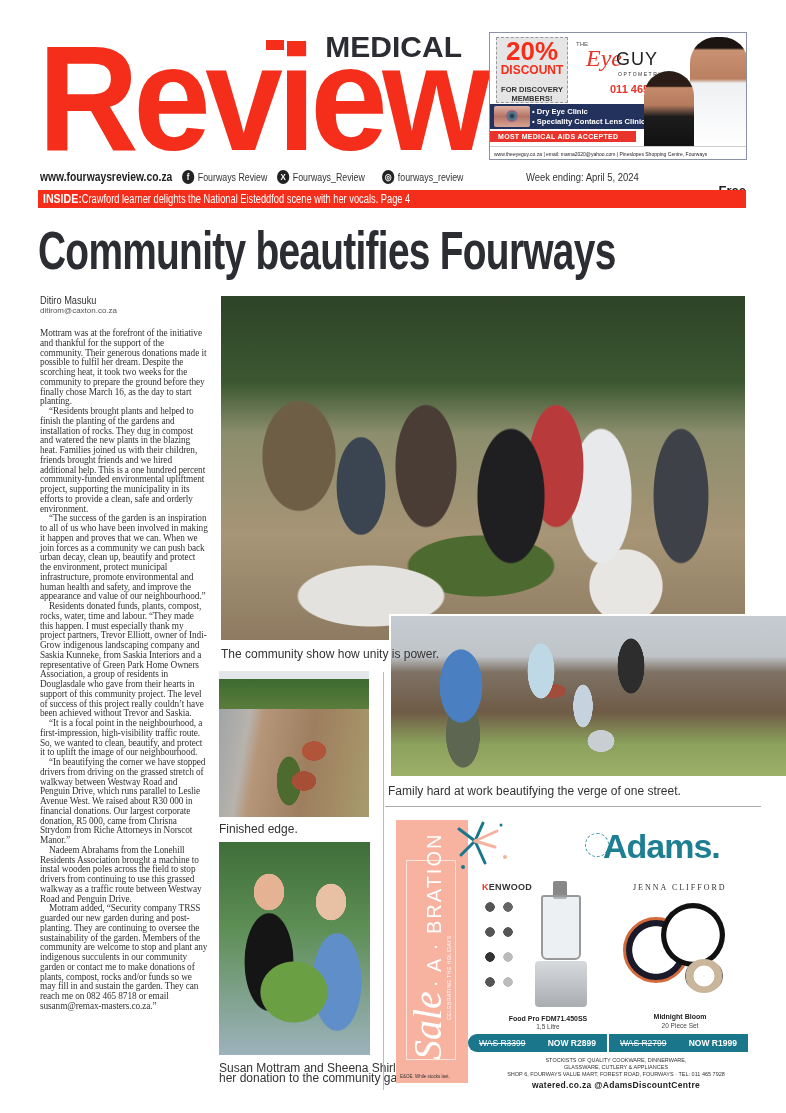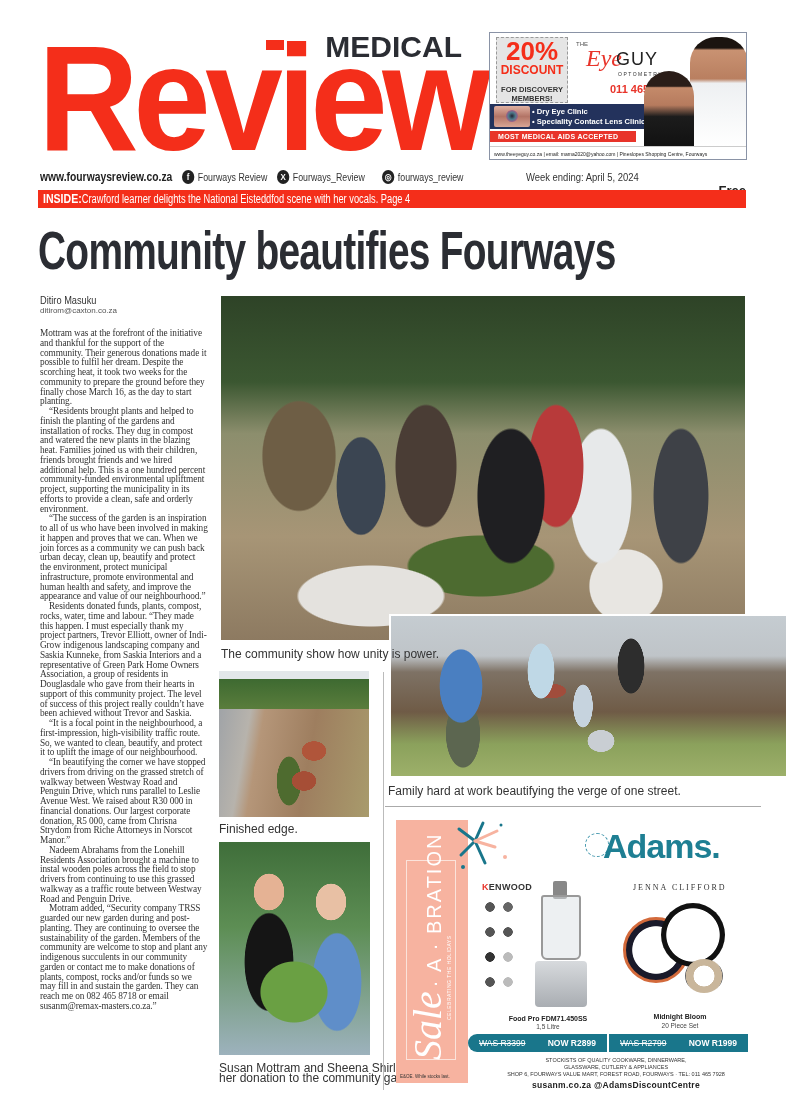--- a/index.html
+++ b/index.html
@@ -286,14 +286,14 @@
     <div class="price-half">
       <span class="was">WAS R2799</span>
       <span>NOW R1999</span>
     </div>
   </div>
   <div class="stockists">
     <div>STOCKISTS OF QUALITY COOKWARE, DINNERWARE,</div>
     <div>GLASSWARE, CUTLERY &amp; APPLIANCES</div>
     <div>SHOP 6, FOURWAYS VALUE MART, FOREST ROAD, FOURWAYS · TEL: 011 465 7928</div>
   </div>
-  <div class="adams-web">susanm.co.za @AdamsDiscountCentre</div>
+  <div class="adams-web">watered.co.za @AdamsDiscountCentre</div>
 </div>
 
 </body></html>

